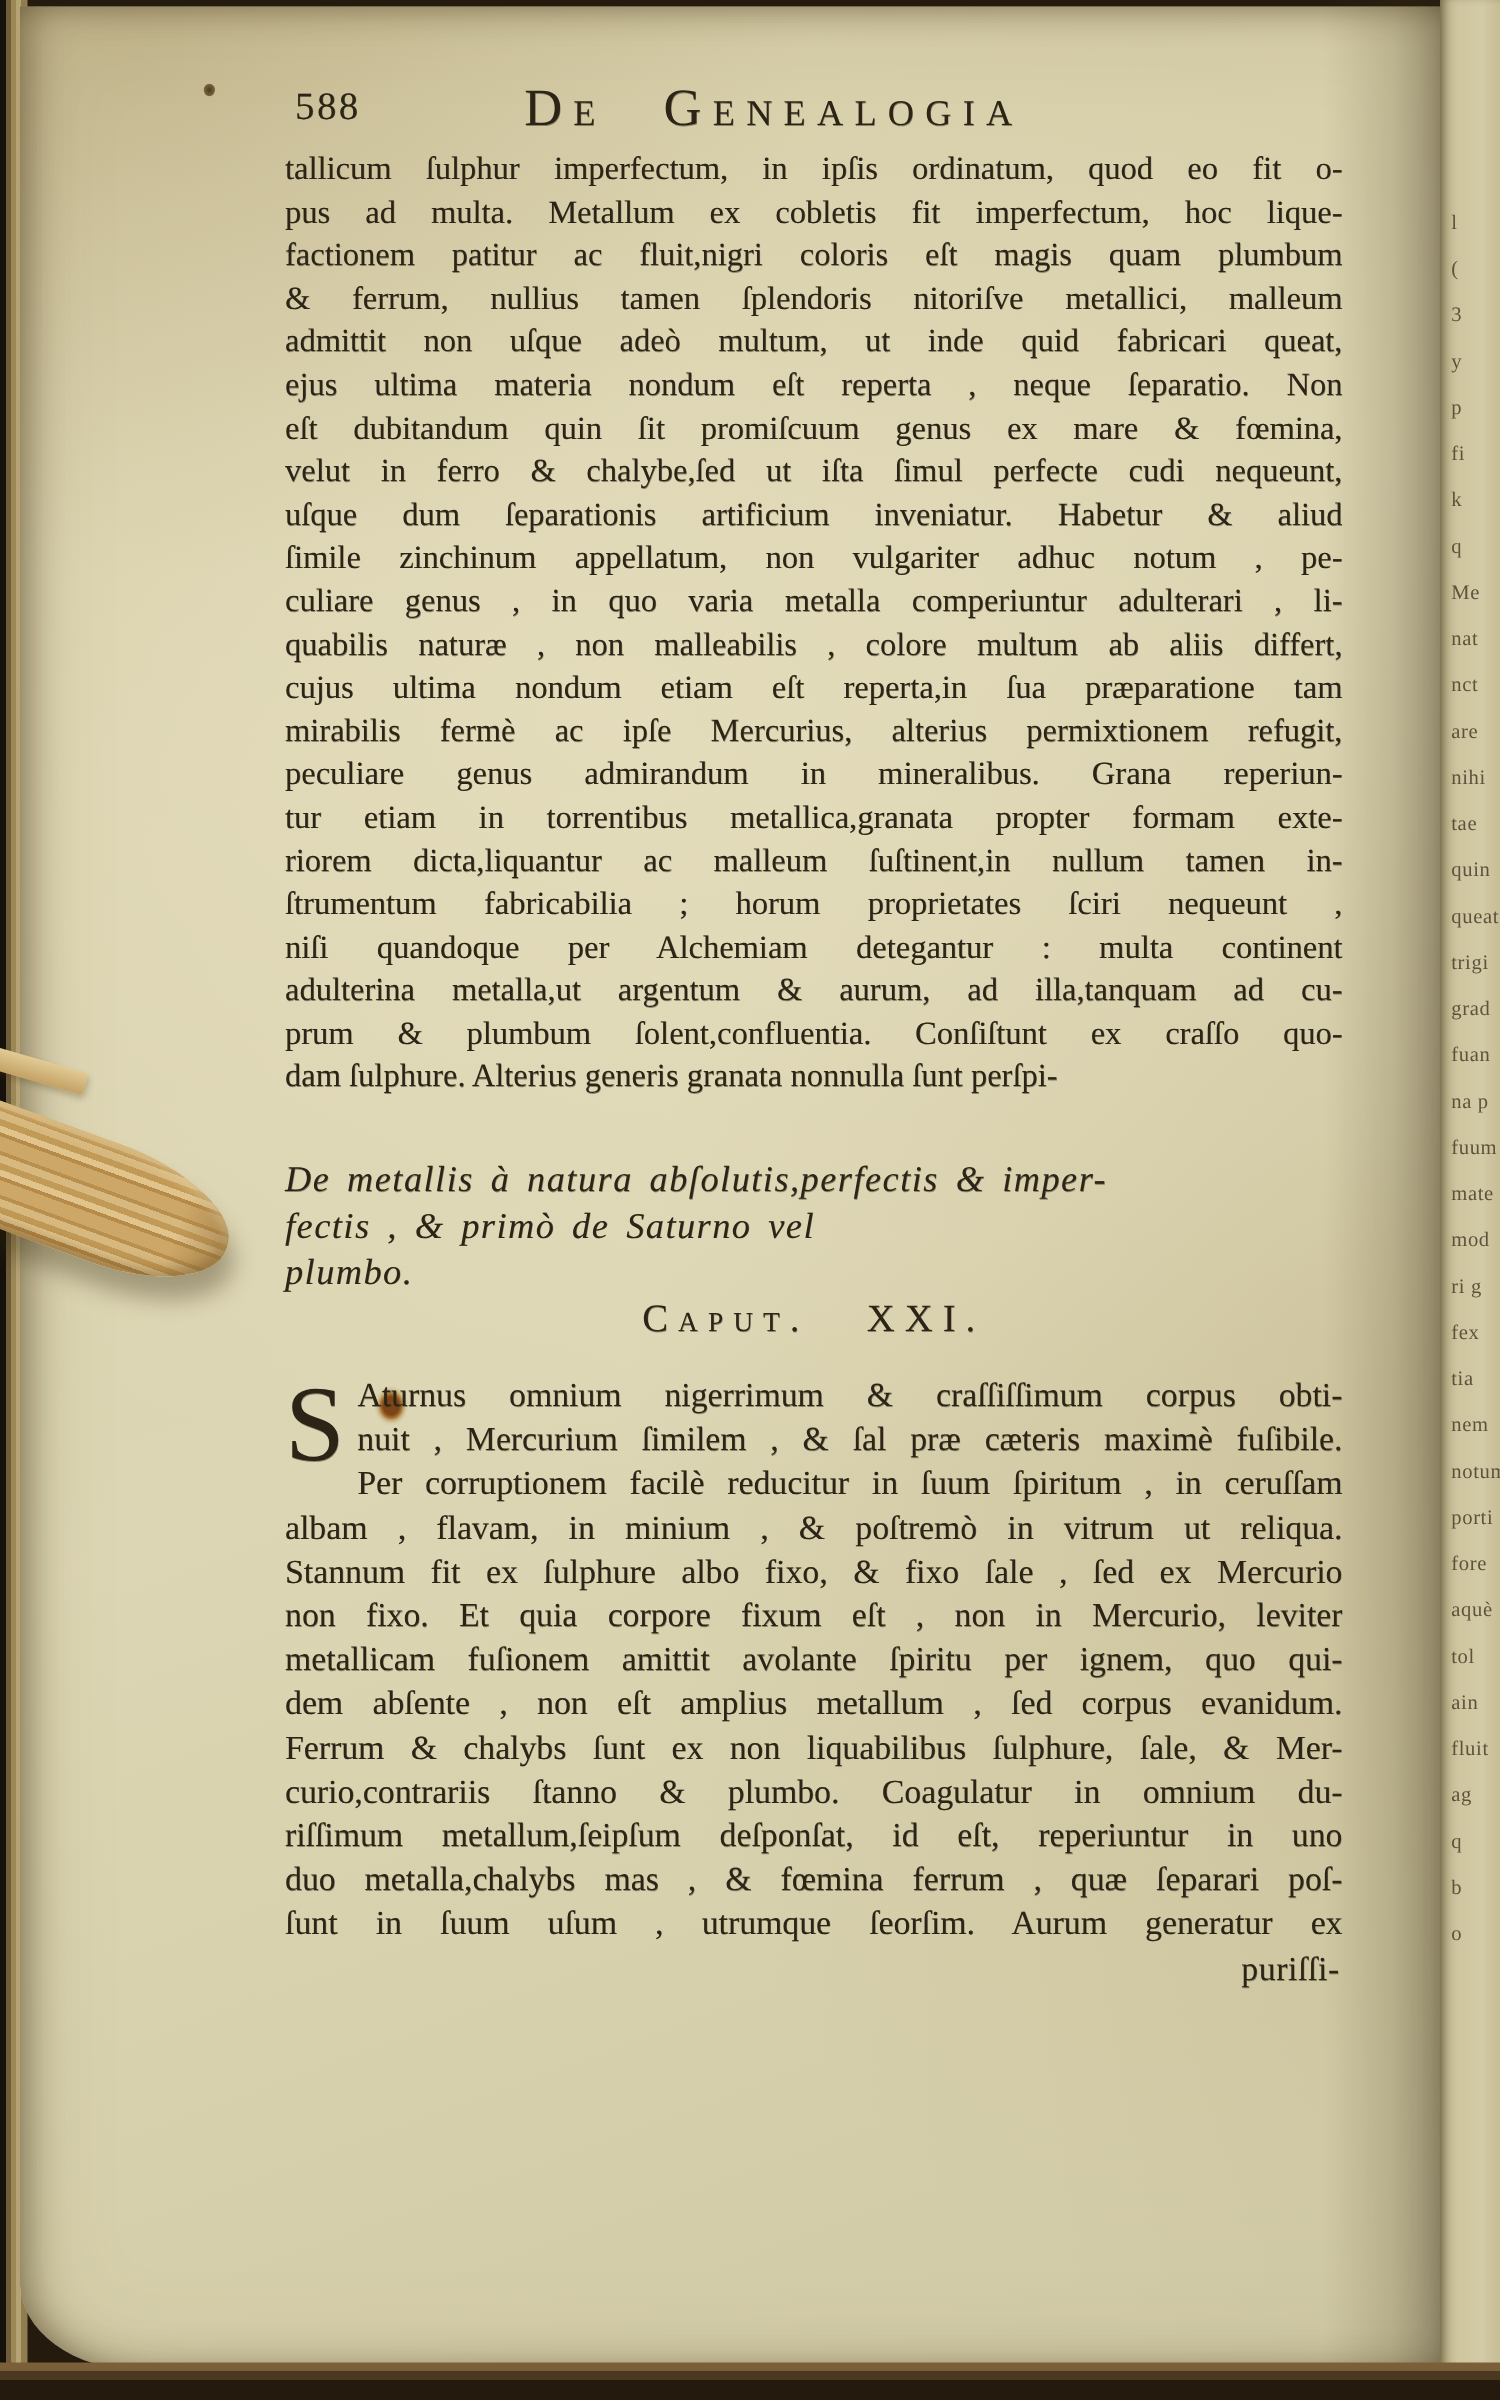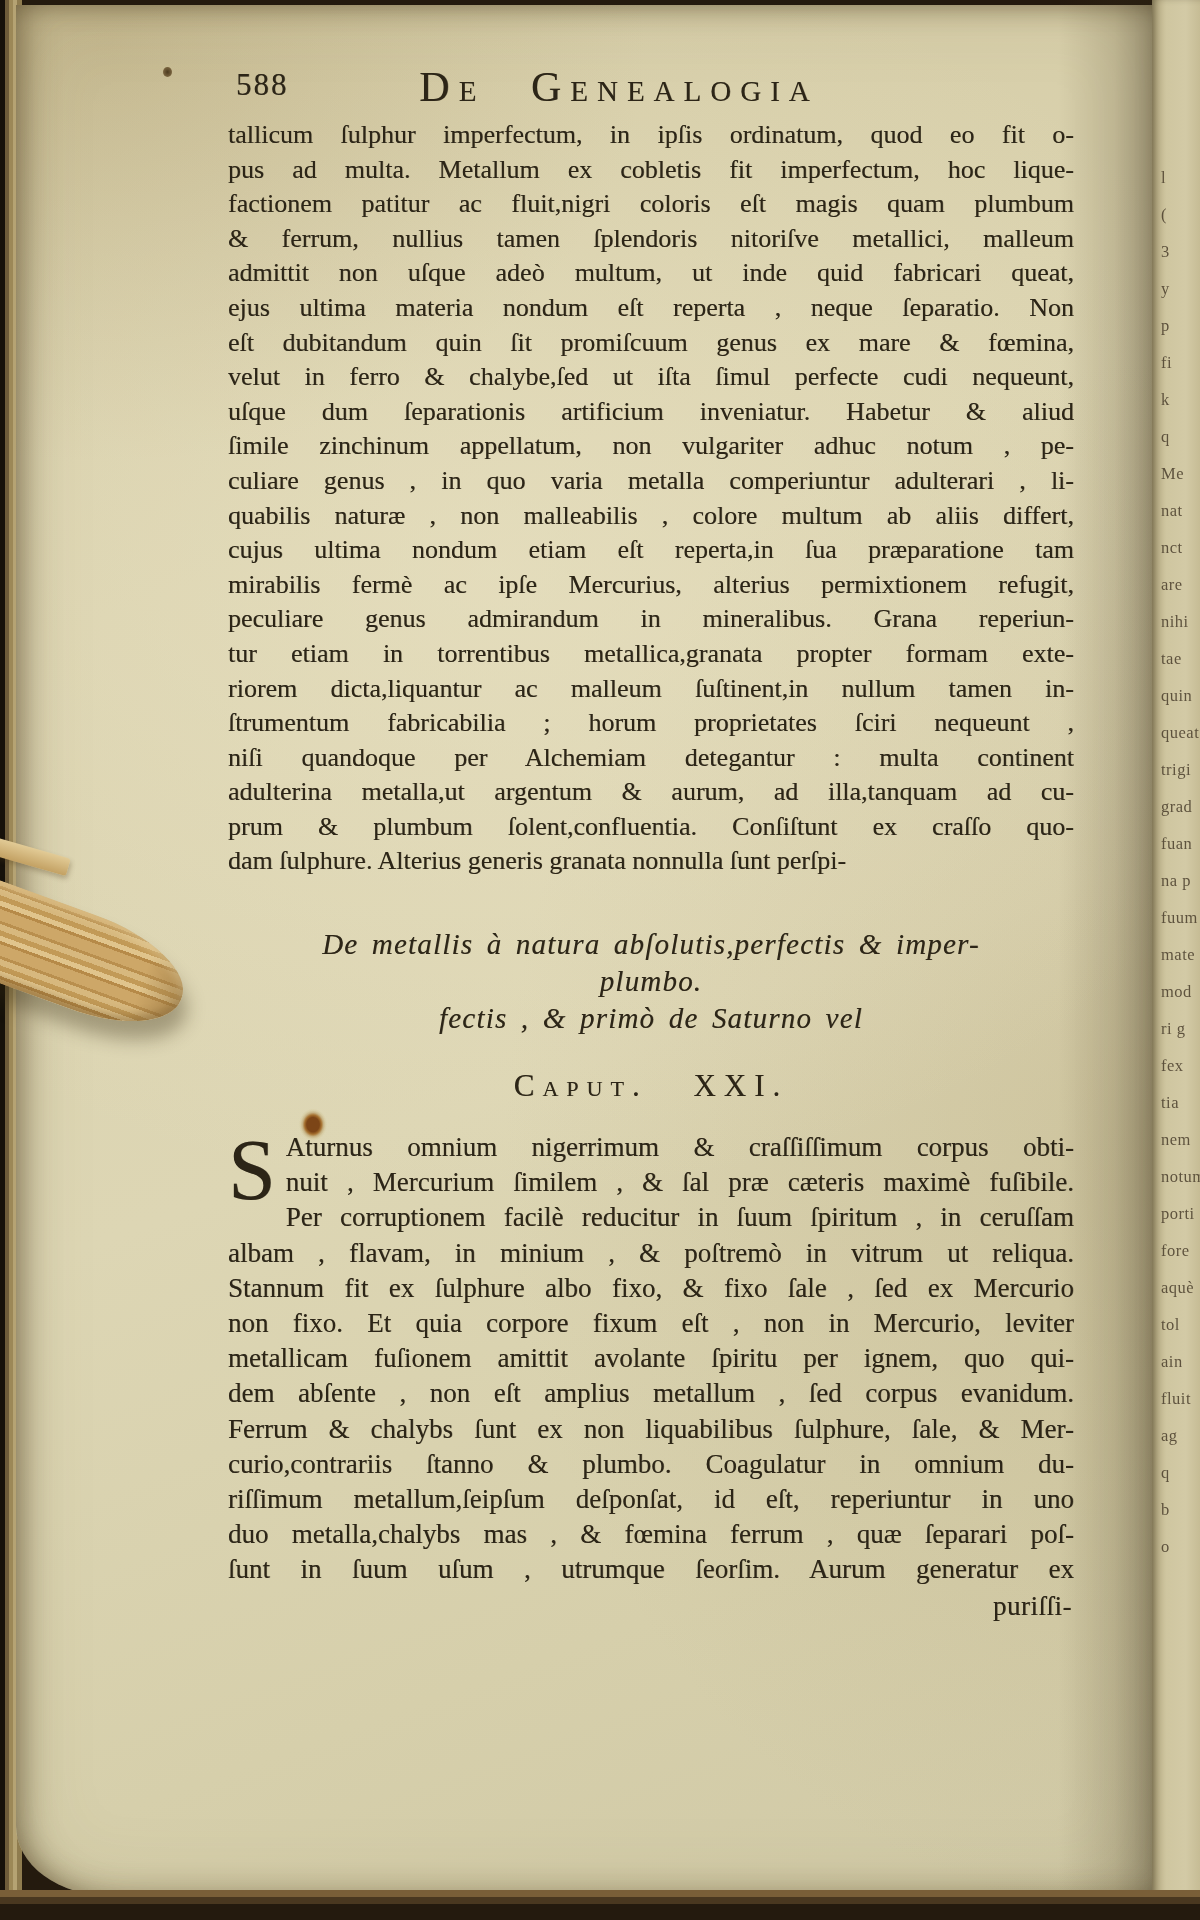--- a/index.html
+++ b/index.html
@@ -87,24 +87,24 @@
   .running-title{
     position:absolute;left:50%;top:0;transform:translateX(-58%);
     font-variant:small-caps;font-size:42px;letter-spacing:9px;word-spacing:26px;white-space:nowrap;
   }
   .para1{margin-top:7px;}
   .para1 .line{
     font-size:26px;line-height:34.6px;height:34.6px;overflow:hidden;
     text-align:justify;text-align-last:justify;white-space:normal;
   }
   .para1 .line:last-child{text-align-last:left;}
-  .section-heading{margin-top:47px;text-align:center;font-style:italic;}
+  .section-heading{margin-top:47px;text-align:left;font-style:italic;}
   .section-heading .line{font-size:29px;line-height:37px;letter-spacing:1.2px;word-spacing:5px;}
   .chapter-heading{
-    margin-top:31px;text-align:center;font-variant:small-caps;
+    text-align:center;font-variant:small-caps;
     font-size:31px;letter-spacing:8px;word-spacing:30px;
   }
   .para2{margin-top:26px;}
   .dropcap{
     float:left;font-size:86px;line-height:68px;height:68px;
     margin:6px 10px 0 0;color:#2c2517;
   }
   .para2 .line{
     font-size:27px;line-height:35.2px;height:35.2px;overflow:hidden;
     text-align:justify;text-align-last:justify;
@@ -148,22 +148,22 @@
         <div class="line">riorem dicta,liquantur ac malleum ſuſtinent,in nullum tamen in-</div>
         <div class="line">ſtrumentum fabricabilia ;  horum proprietates ſciri nequeunt ,</div>
         <div class="line">niſi quandoque per Alchemiam detegantur :  multa continent</div>
         <div class="line">adulterina metalla,ut argentum &amp; aurum, ad illa,tanquam ad cu-</div>
         <div class="line">prum &amp; plumbum ſolent,confluentia.  Conſiſtunt ex craſſo quo-</div>
         <div class="line">dam ſulphure.   Alterius generis granata nonnulla ſunt perſpi-</div>
       </div>
 
     <div class="section-heading">
         <div class="line">De metallis à natura abſolutis,perfectis &amp; imper-</div>
+        <div class="line">fectis , &amp; primò de Saturno vel</div>
         <div class="line">plumbo.</div>
-        <div class="line">fectis , &amp; primò de Saturno vel</div>
       </div>
 
     <div class="chapter-heading">Caput.  XXI.</div>
 
     <div class="para2">
       <span class="dropcap">S</span>
       <div class="para2-lines">
           <div class="line">Aturnus omnium nigerrimum &amp; craſſiſſimum corpus obti-</div>
           <div class="line">nuit , Mercurium ſimilem , &amp; ſal præ cæteris maximè fuſibile.</div>
           <div class="line">Per corruptionem facilè reducitur in ſuum ſpiritum , in ceruſſam</div>

